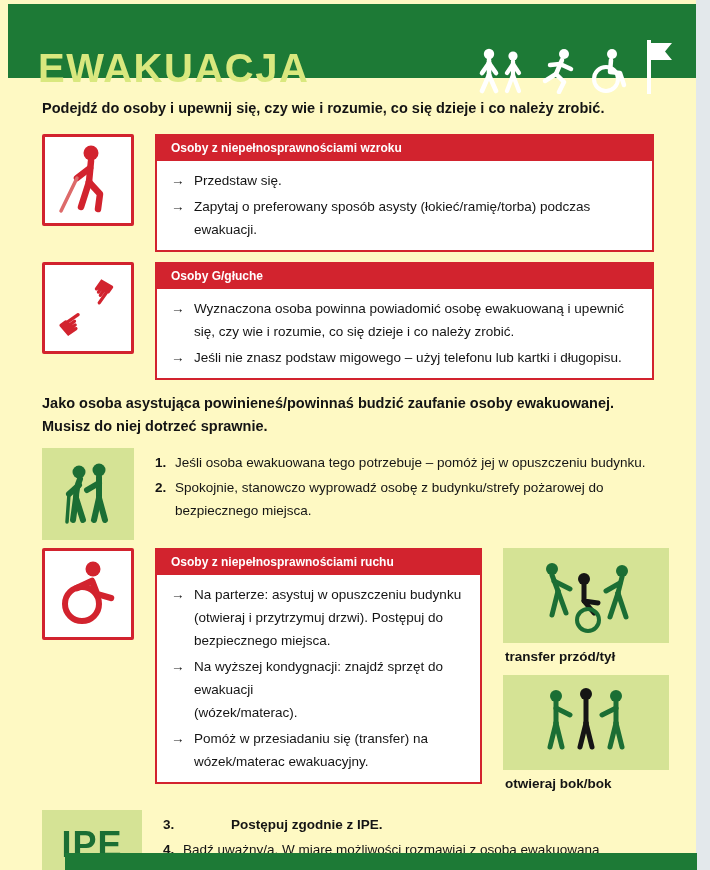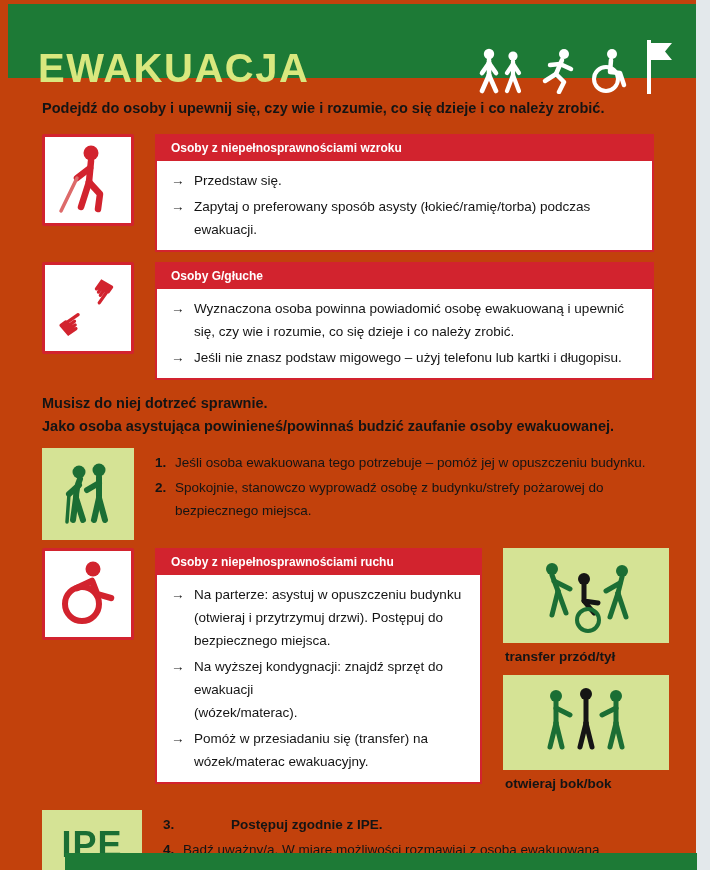--- a/index.html
+++ b/index.html
@@ -2,21 +2,21 @@
 <html><head>
 <meta charset="utf-8">
 <style>
   * { margin:0; padding:0; box-sizing:border-box; }
   html,body { background:#fff; }
   body {
     width:710px; height:870px;
     font-family:"Liberation Sans", sans-serif;
     color:#141414;
   }
-  .page { position:relative; width:710px; height:870px; background:#c2410c; overflow:hidden; }
+  .page { position:relative; width:710px; height:870px; background:#fef9c3; overflow:hidden; }
   .edge-strip { position:absolute; top:0; right:0; width:14px; height:100%; background:#e3e8eb; }
 
   
   .header {
     position:absolute; top:4px; left:8px; right:14px; height:74px;
     background:#1d7a36; display:flex; align-items:baseline;
     padding:0 22px 0 30px;
   }
   .header-inner { display:flex; align-items:baseline; width:100%; position:relative; top:24px; }
   .header-title { color:#d9e87e; font-size:40px; font-weight:bold; letter-spacing:1.5px; line-height:1; }
@@ -176,22 +176,22 @@
           </div>
           <div class="arrow-item">
             <span class="glyph">→</span>
             <span class="txt">Jeśli nie znasz podstaw migowego – użyj telefonu lub kartki i długopisu.</span>
           </div>
         </div>
       </div>
     </div>
 
     <div class="note">
+      <div>Jako osoba asystująca powinieneś/powinnaś budzić zaufanie osoby ewakuowanej.</div>
       <div>Musisz do niej dotrzeć sprawnie.</div>
-      <div>Jako osoba asystująca powinieneś/powinnaś budzić zaufanie osoby ewakuowanej.</div>
     </div>
 
     <div class="row tight">
       <div class="icon-box green">
         <svg width="62" height="64" viewBox="0 0 62 64">
           <circle cx="22" cy="10" r="6.5" fill="#1b6e34"></circle>
           <g fill="none" stroke="#1b6e34" stroke-width="6" stroke-linecap="round">
             <path d="M23 17 C20 24 19 30 19 36"></path>
               <path d="M19 36 L16 58"></path>
               <path d="M19 36 L26 58"></path>

